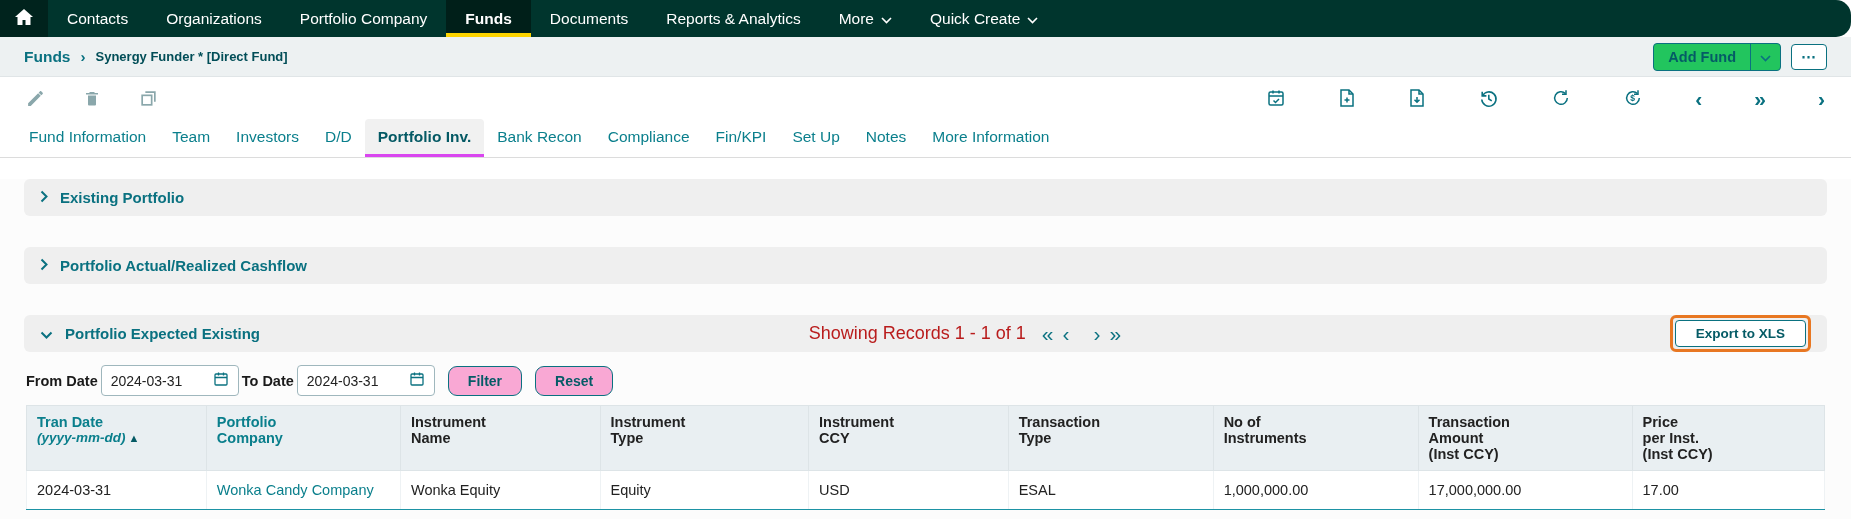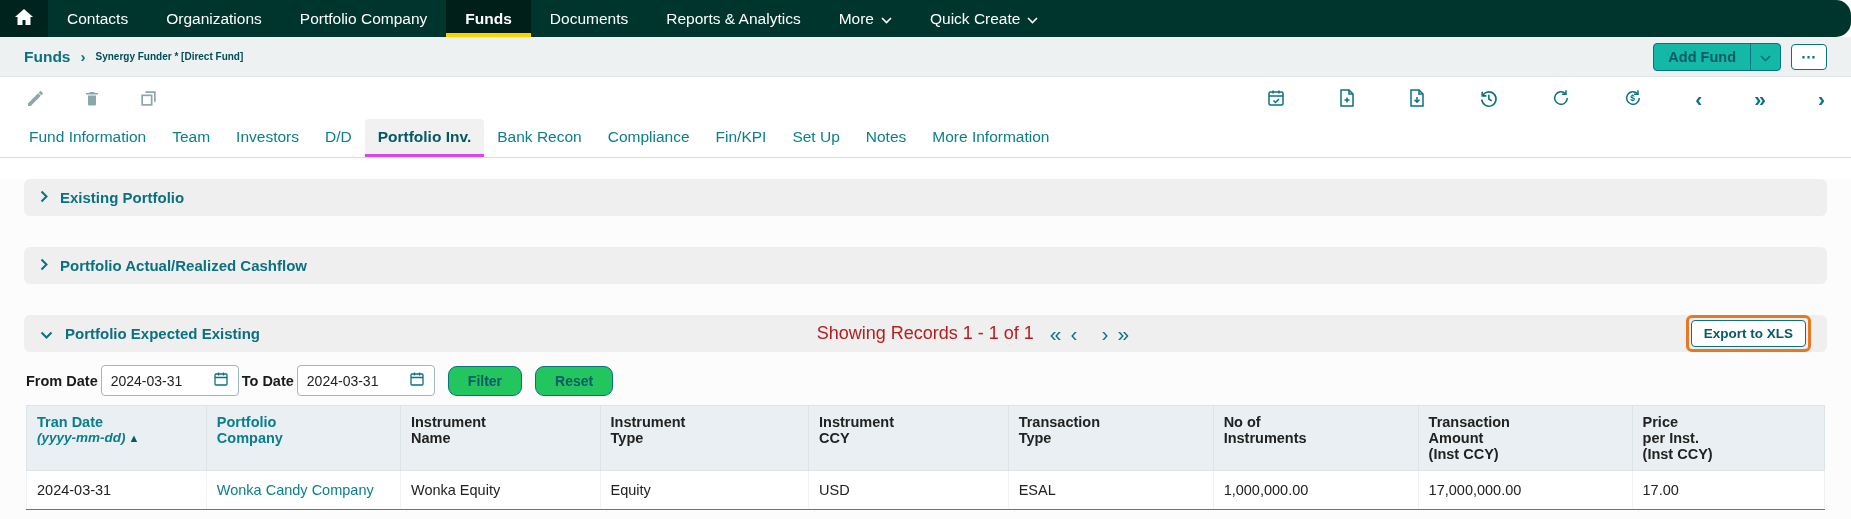--- a/index.html
+++ b/index.html
@@ -14,23 +14,23 @@
   
   .topnav { display: flex; align-items: stretch; height: 37px; background: #00352d; border-radius: 15px; }
   .home-btn { width: 48px; background: #00231d; display: flex; align-items: center; justify-content: center; cursor: pointer; }
   .nav-item { display: flex; align-items: center; gap: 7px; padding: 0 19px; font-size: 15.5px; color: #fff; cursor: pointer; white-space: nowrap; }
   .nav-item.active { background: #001f19; font-weight: bold; box-shadow: inset 0 -4px 0 #fdd400; }
 
   
   .crumbbar { height: 40px; background: #edf1f2; border-bottom: 1px solid #e0e5e7; display: flex; align-items: center; padding: 0 24px; }
   .crumb-root { color: #0a7180; font-weight: bold; font-size: 15.5px; cursor: pointer; }
   .crumb-sep { color: #0a7180; font-weight: bold; margin: 0 10px; font-size: 15px; }
-  .crumb-title { color: #014d57; font-weight: bold; font-size: 10px; }
+  .crumb-title { color: #014d57; font-weight: bold; font-size: 13px; }
   .crumb-right { margin-left: auto; display: flex; align-items: center; gap: 10px; }
-  .addfund { display: flex; align-items: stretch; border: 1px solid #0a7180; border-radius: 4px; background: #14b8a6; overflow: hidden; cursor: pointer; }
+  .addfund { display: flex; align-items: stretch; border: 1px solid #0a7180; border-radius: 4px; background: #22c55e; overflow: hidden; cursor: pointer; }
   .addfund-label { padding: 5px 14px; color: #055b66; font-weight: bold; font-size: 14.5px; }
   .addfund-caret { padding: 0 9px; border-left: 1px solid #0a7180; display: flex; align-items: center; }
   .more-btn { border: 1px solid #0a7180; border-radius: 4px; background: #fff; padding: 3px 9px; color: #0a7180; font-weight: bold; font-size: 15px; letter-spacing: 1px; cursor: pointer; line-height: 18px; }
 
   
   .toolbar { height: 42px; background: #fff; display: flex; align-items: center; padding: 0 26px; }
   .tool-left { display: flex; align-items: center; gap: 38px; }
   .tool-right { margin-left: auto; display: flex; align-items: center; gap: 52px; }
   .tool-icon { cursor: pointer; display: flex; align-items: center; }
   .tool-chevron { font-size: 21px; color: #0a7180; cursor: pointer; line-height: 1; font-weight: bold; }
@@ -46,27 +46,27 @@
   .sb1 { margin-top: 21px; }
   .sb2 { margin-top: 31px; }
   .sb3 { margin-top: 31px; }
   .section-title { color: #0a7180; font-weight: bold; font-size: 15px; }
   .head-center { flex: 1; display: flex; align-items: center; justify-content: center; gap: 16px; }
   .records-text { color: #b91c1c; font-size: 18px; }
   .pager { display: flex; align-items: center; gap: 9px; }
   .pager span { color: #0a7180; font-size: 21px; line-height: 1; cursor: pointer; }
   .pager .gap { width: 6px; cursor: default; }
   .export-highlight { border: 3px solid #e87722; border-radius: 6px; padding: 2px; background: transparent; }
-  .export-btn { background: #fff; border: 1px solid #0a7180; border-radius: 4px; color: #055b66; font-weight: bold; font-size: 13.5px; padding: 5px 12px; cursor: pointer; white-space: nowrap; }
+  .export-btn { background: #fff; border: 1px solid #0a7180; border-radius: 4px; color: #055b66; font-weight: bold; font-size: 13.5px; padding: 5px 20px; cursor: pointer; white-space: nowrap; }
 
   
   .filter-row { display: flex; align-items: center; margin: 13px 26px 0; gap: 3px; }
   .filter-label { font-weight: bold; font-size: 14.5px; color: #1a1a1a; white-space: nowrap; }
   .date-input { display: flex; align-items: center; justify-content: space-between; width: 138px; border: 1px solid #9fb7bd; border-radius: 4px; padding: 5px 9px; background: #fff; font-size: 14px; color: #222; cursor: pointer; }
-  .btn { background: #22c55e; border: 1px solid #0a7180; color: #055b66; font-weight: bold; font-size: 14px; padding: 6px 19px; border-radius: 9px; cursor: pointer; margin-left: 10px; }
+  .btn { background: #f9a8d4; border: 1px solid #0a7180; color: #055b66; font-weight: bold; font-size: 14px; padding: 6px 19px; border-radius: 9px; cursor: pointer; margin-left: 10px; }
 
   
   .cash-table { width: calc(100% - 52px); margin: 9px 26px 0; border-collapse: collapse; table-layout: fixed; }
   .cash-table th { background: #e9eff2; text-align: left; vertical-align: top; padding: 8px 10px; font-size: 14.5px; font-weight: bold; color: #222; border: 1px solid #dde4e7; }
   .cash-table th.teal .th-l1, .cash-table th.teal .th-l2 { color: #0a7f8c; }
   .th-l2.ital { font-style: italic; font-size: 13.5px; }
   .sort-arrow { color: #045964; font-style: normal; font-size: 11px; margin-left: 3px; }
   .cash-table td { background: #fff; padding: 11px 10px; font-size: 14.5px; color: #222; border-left: 1px solid #eef2f4; border-right: 1px solid #eef2f4; border-bottom: 1px solid #1d93a5; }
   .cell-link { color: #0a7f8c; cursor: pointer; }
 </style>

